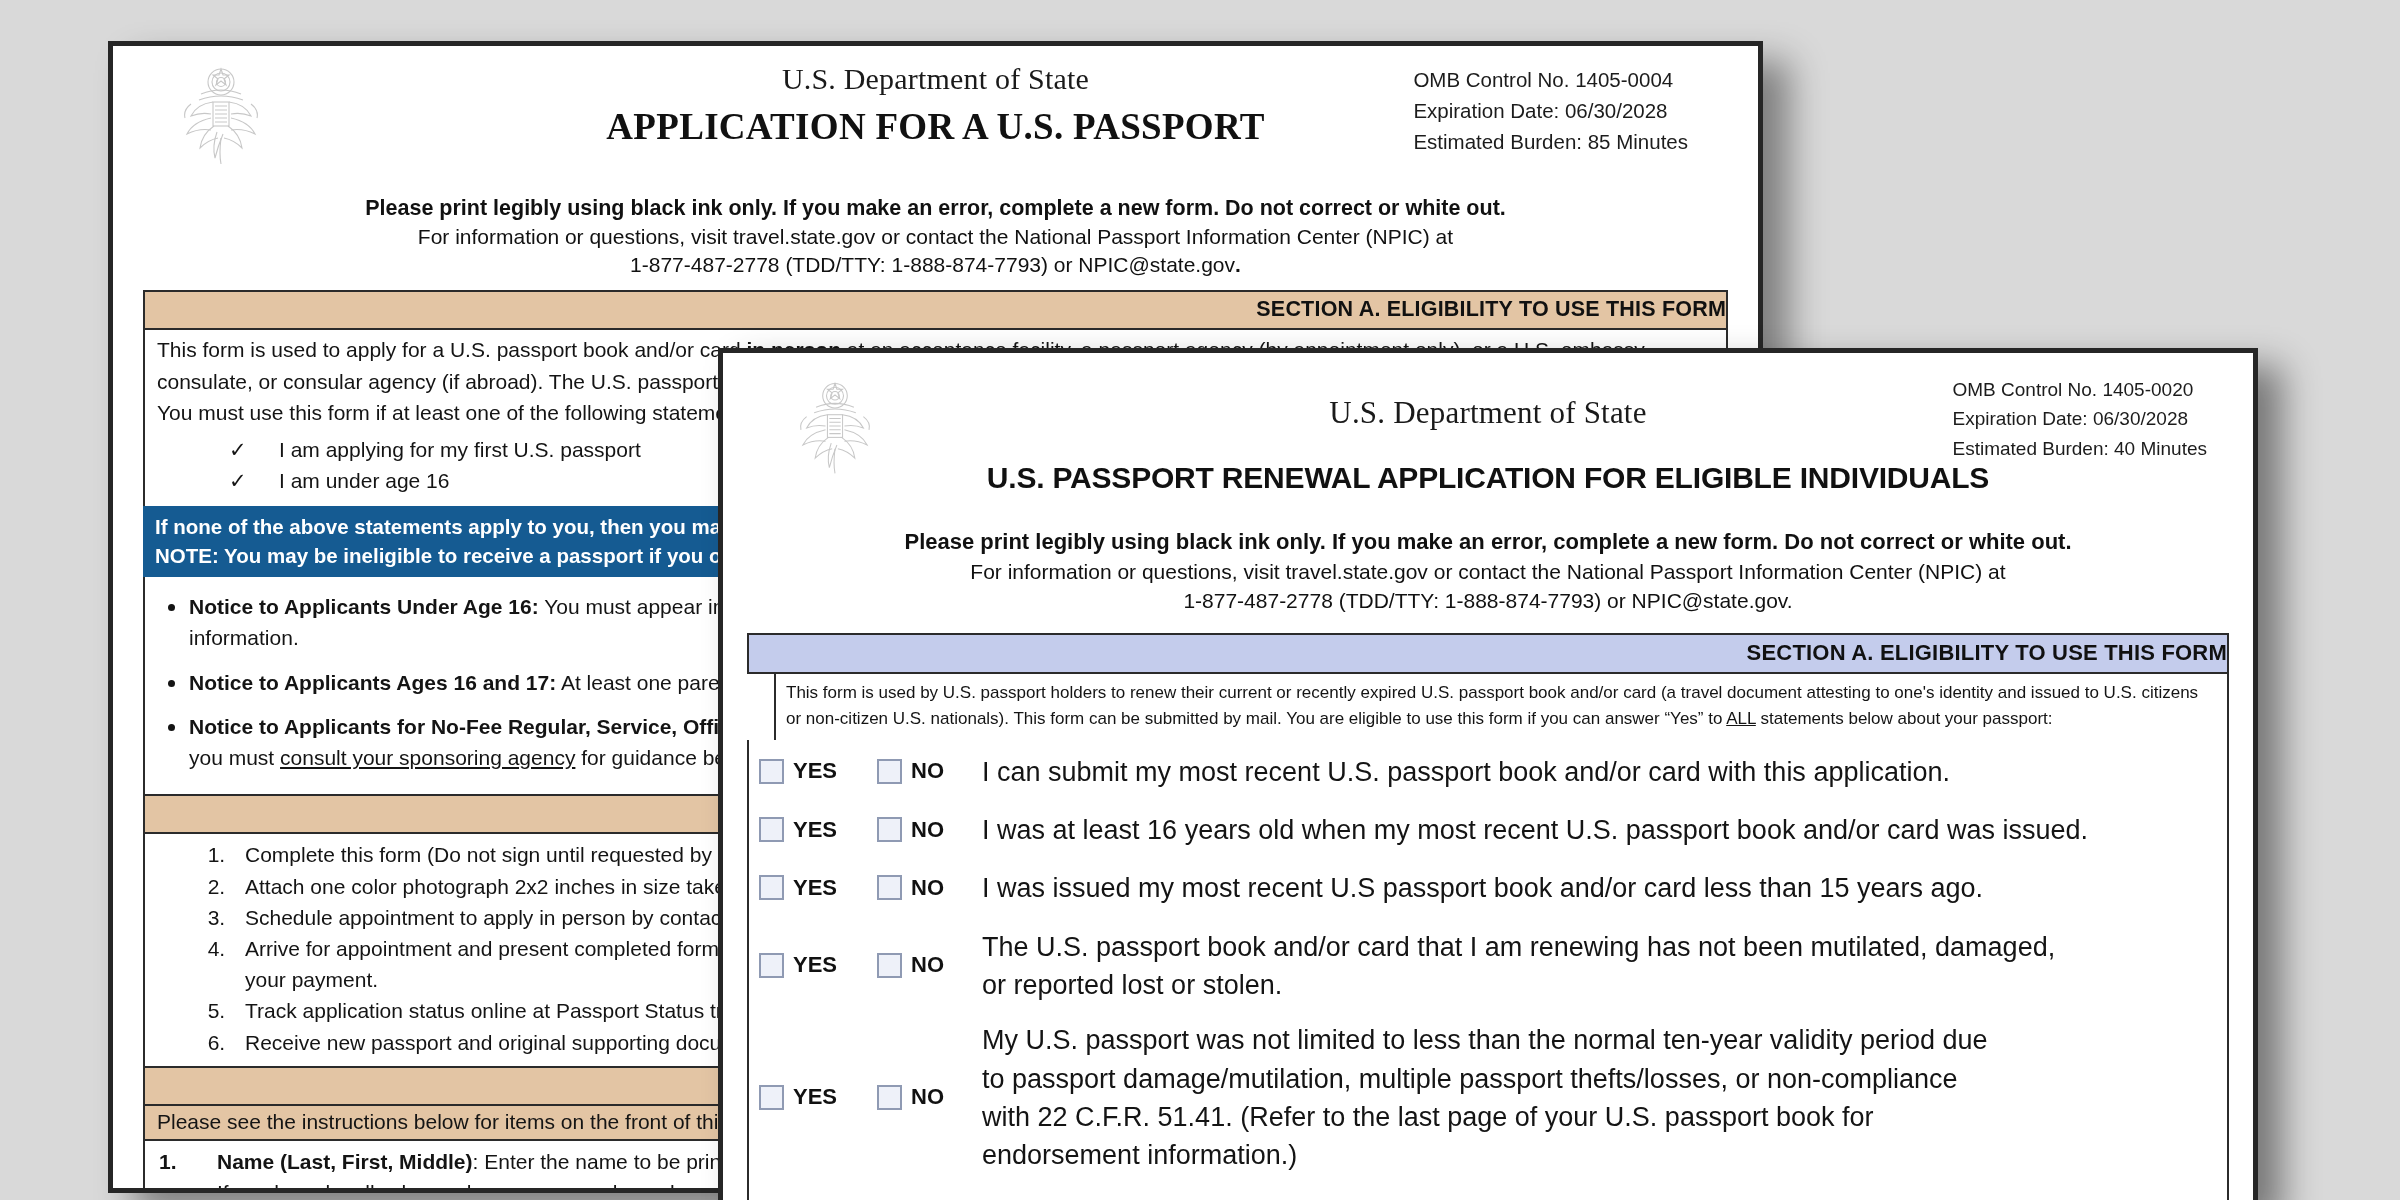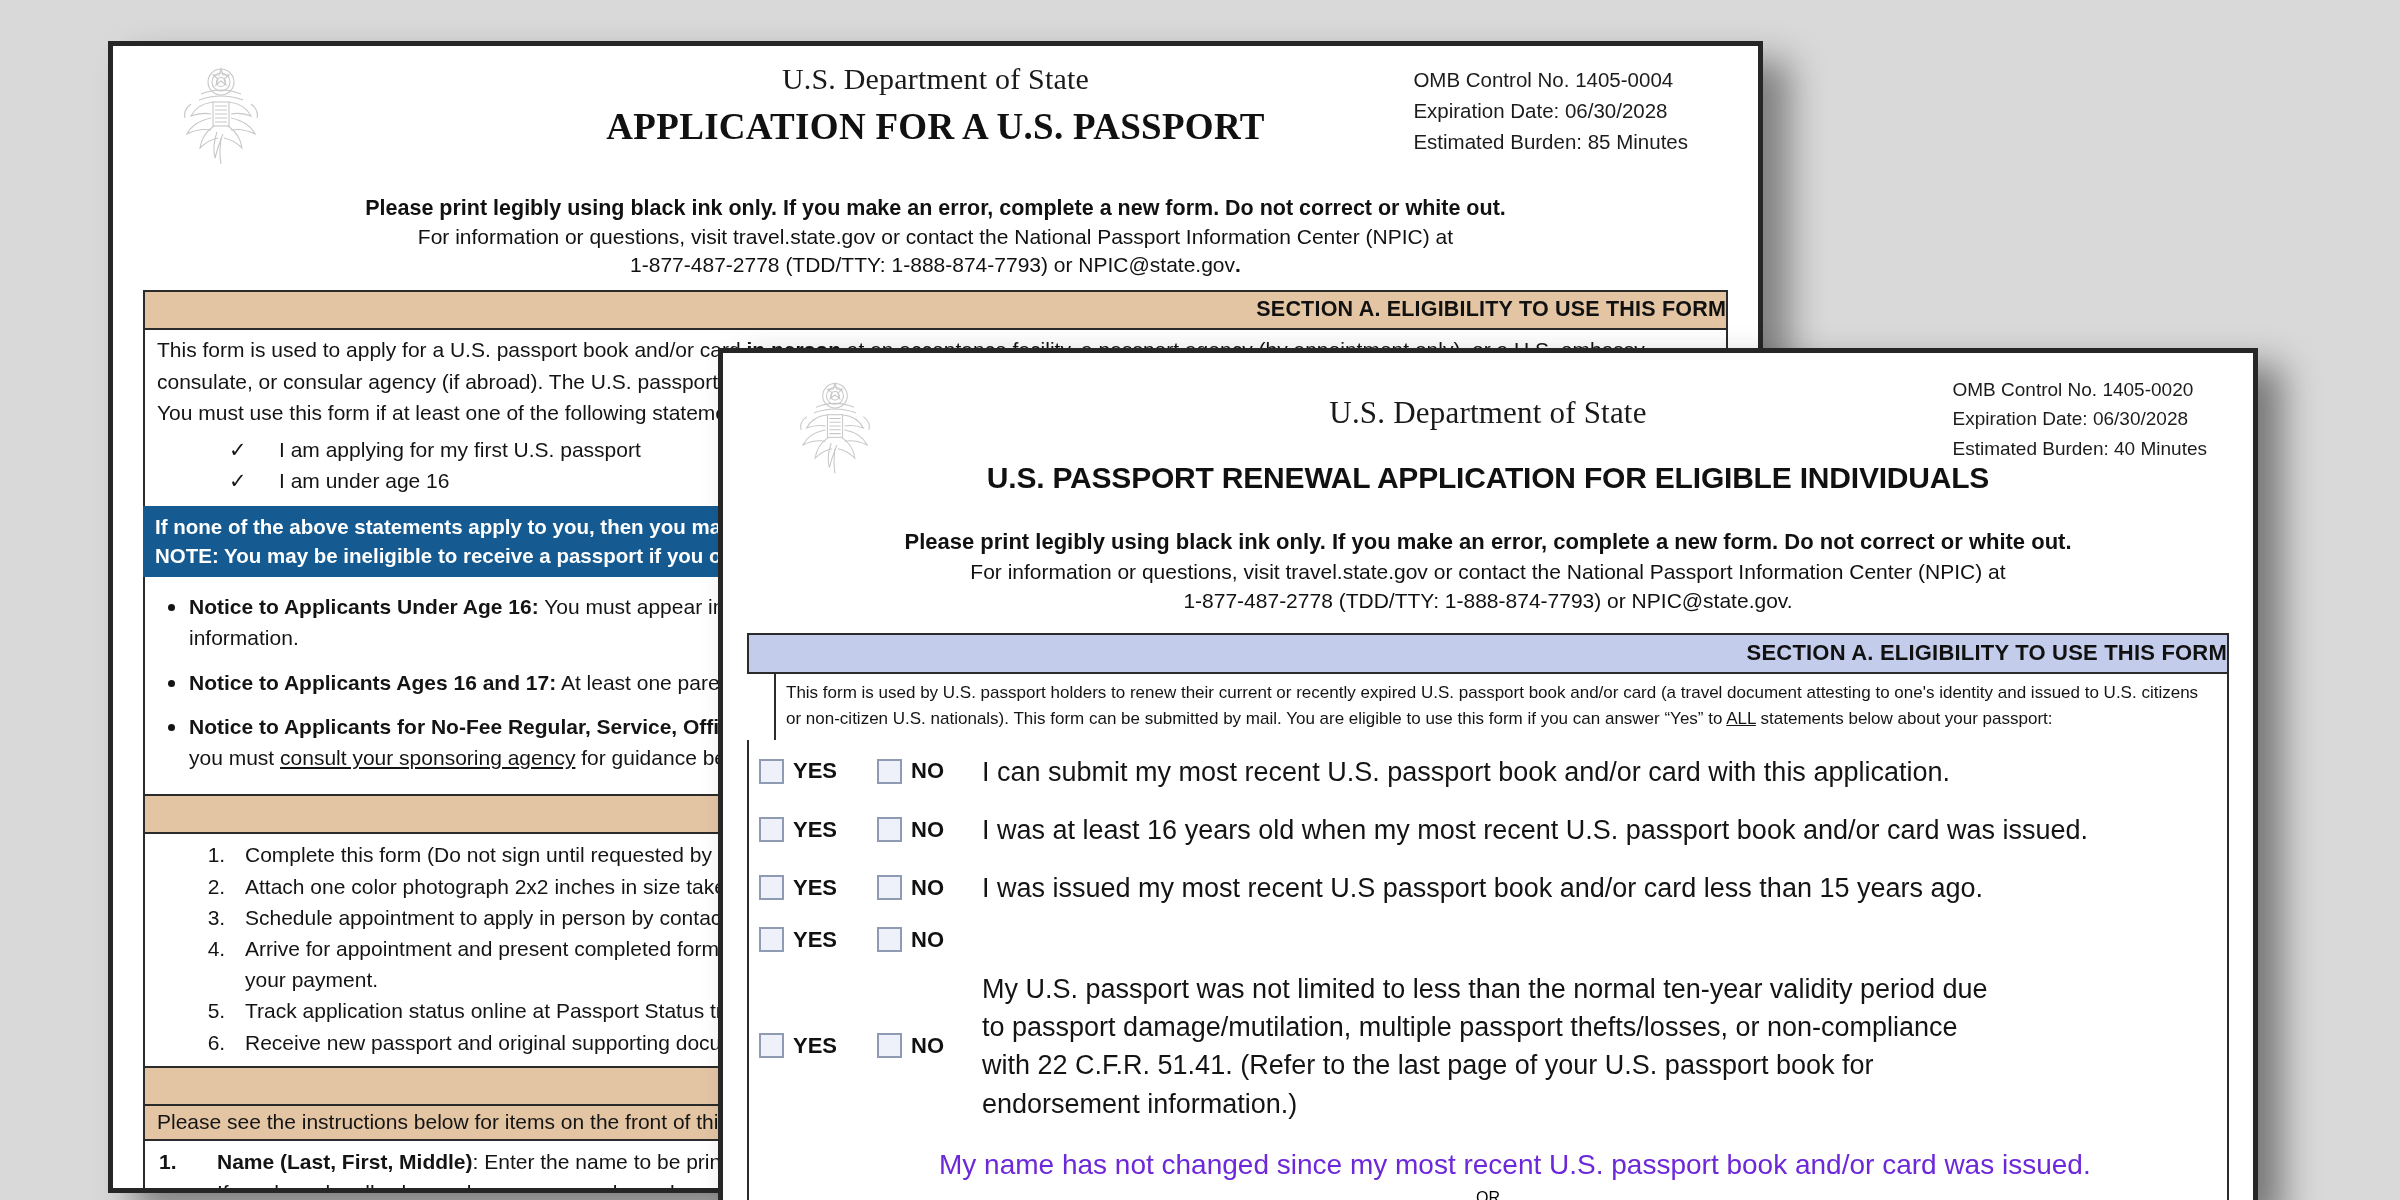--- a/index.html
+++ b/index.html
@@ -358,20 +358,21 @@
         <div class="yn-row tall center">
           <div class="yn-opt">
             <span class="yn-box"></span>
             <span class="yn-lab">YES</span>
           </div>
           <div class="yn-gap"></div>
           <div class="yn-opt">
             <span class="yn-box"></span>
             <span class="yn-lab">NO</span>
           </div>
+          <div class="yn-txt" style="max-width:1100px;">The U.S. passport book and/or card that I am renewing has not been mutilated, damaged, or reported lost or stolen.</div>
         </div>
 
         <div class="yn-row tall center">
           <div class="yn-opt">
             <span class="yn-box"></span>
             <span class="yn-lab">YES</span>
           </div>
           <div class="yn-gap"></div>
           <div class="yn-opt">
             <span class="yn-box"></span>

